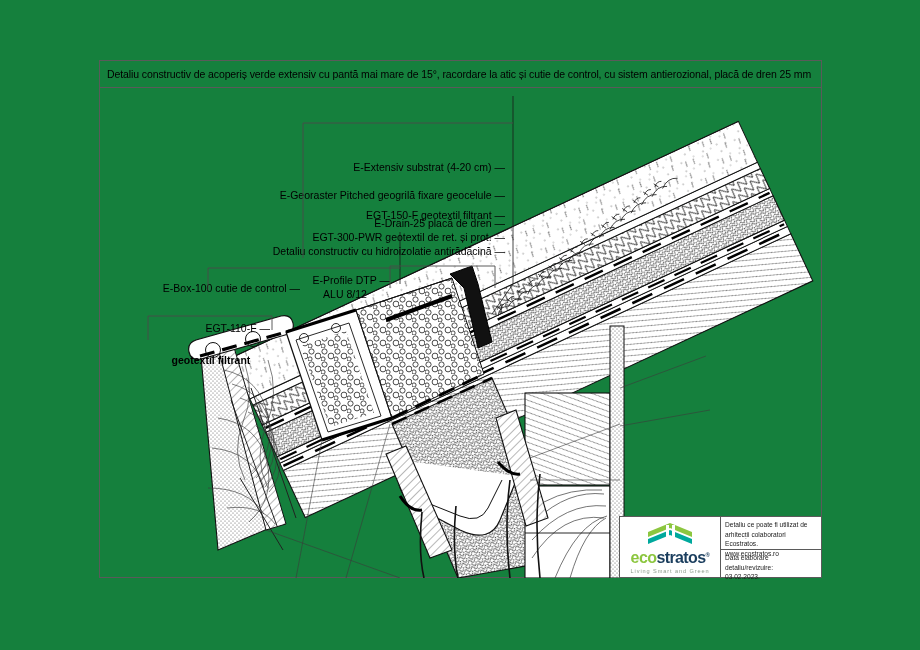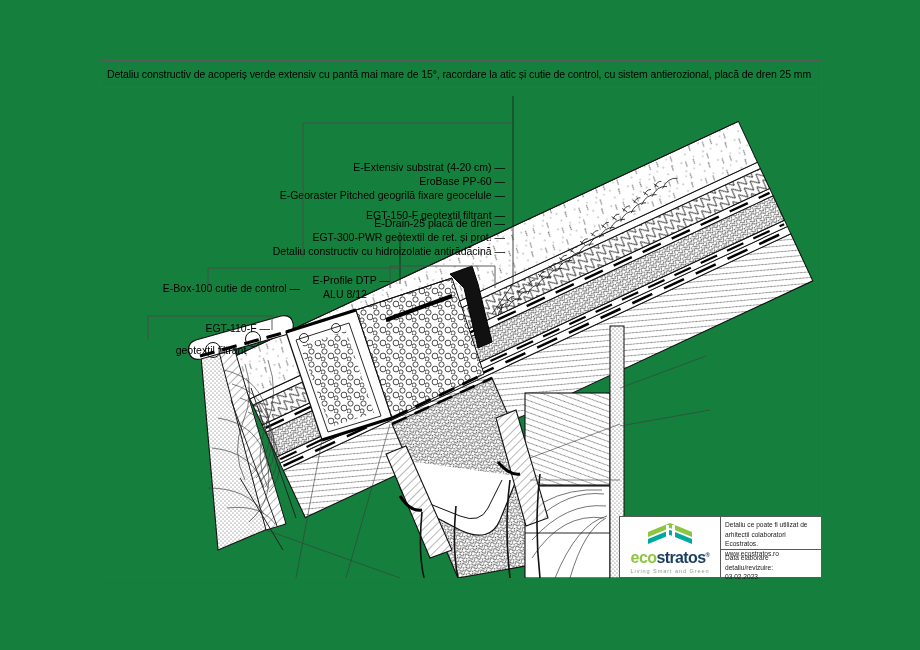--- a/index.html
+++ b/index.html
@@ -255,24 +255,20 @@
           <line x1="413" y1="196" x2="392" y2="226"></line>
         </g>
 
         </g>
       </svg>
 
       <div class="lbl r" style="left:100px;top:73px;width:305px;">
         <span>E-Extensiv substrat (4-20 cm)</span>
         <span> —</span>
       </div>
-      <div class="lbl r" style="left:100px;top:87px;width:305px;">
-        <span>EroBase PP-60</span>
-        <span> —</span>
-      </div>
       <div class="lbl r" style="left:40px;top:101px;width:365px;">
         <span>E-Georaster Pitched geogrilă fixare geocelule</span>
         <span> —</span>
       </div>
       <div class="lbl r" style="left:100px;top:121px;width:305px;">
         <span>EGT-150-F geotextil filtrant</span>
         <span> —</span>
       </div>
       <div class="lbl r" style="left:100px;top:129px;width:305px;">
         <span>E-Drain-25 placă de dren</span>
@@ -297,21 +293,21 @@
         <span> —</span>
       </div>
       <div class="lbl c" style="left:200px;top:200px;width:90px;">
         <span>ALU 8/12</span>
       </div>
 
       <div class="lbl r" style="left:60px;top:234px;width:110px;">
         <span>EGT-110-F</span>
         <span> —</span>
       </div>
-      <div class="lbl c" style="left:52px;top:256px;width:118px;">
+      <div class="lbl c" style="left:52px;top:266px;width:118px;font-weight:bold;">
         <span>geotextil filtrant</span>
       </div>
 
       <svg width="721" height="490" viewBox="0 0 721 490" style="pointer-events:none;">
         <path d="M203 35 L203 170 M203 35 L413 35" stroke="#4a4a4a" stroke-width="0.9" fill="none"></path>
         <path d="M108 180 L108 202 M108 180 L300 180" stroke="#4a4a4a" stroke-width="0.9" fill="none"></path>
         <path d="M290 178 L290 200 M290 178 L395 178 M395 178 L395 200" stroke="#4a4a4a" stroke-width="0.9" fill="none"></path>
         <path d="M48 228 L48 252 M48 228 L172 228 M172 228 L172 242" stroke="#4a4a4a" stroke-width="0.9" fill="none"></path>
       </svg>
 

